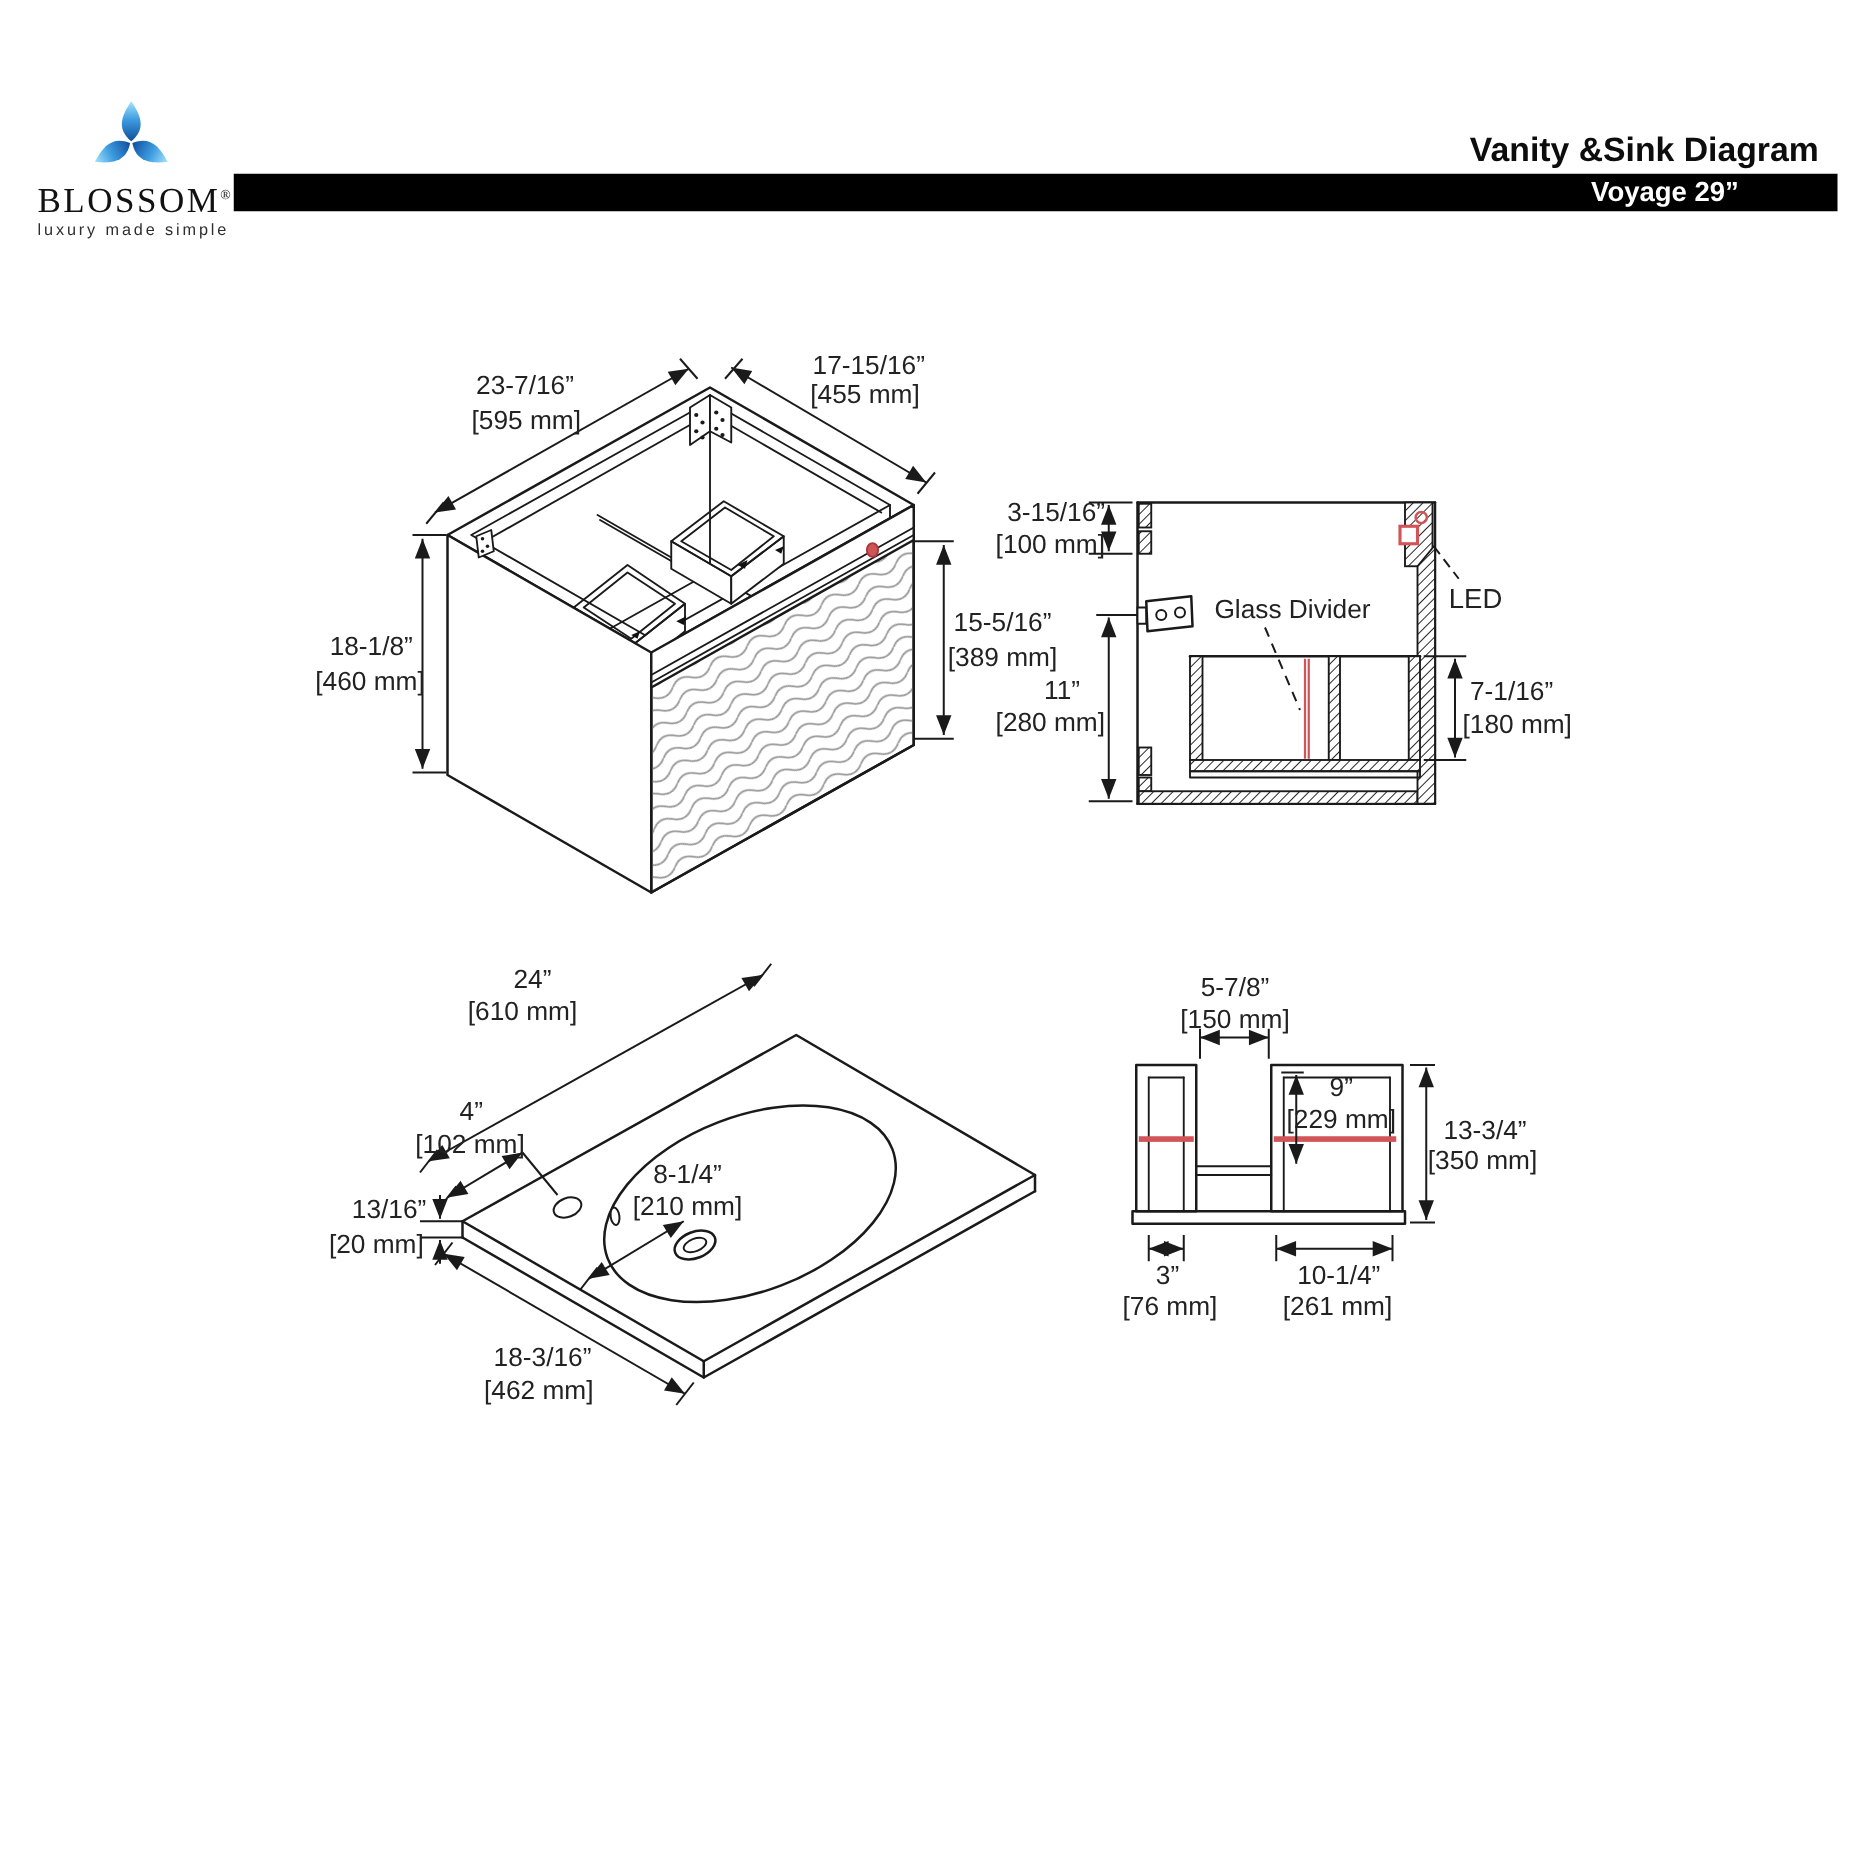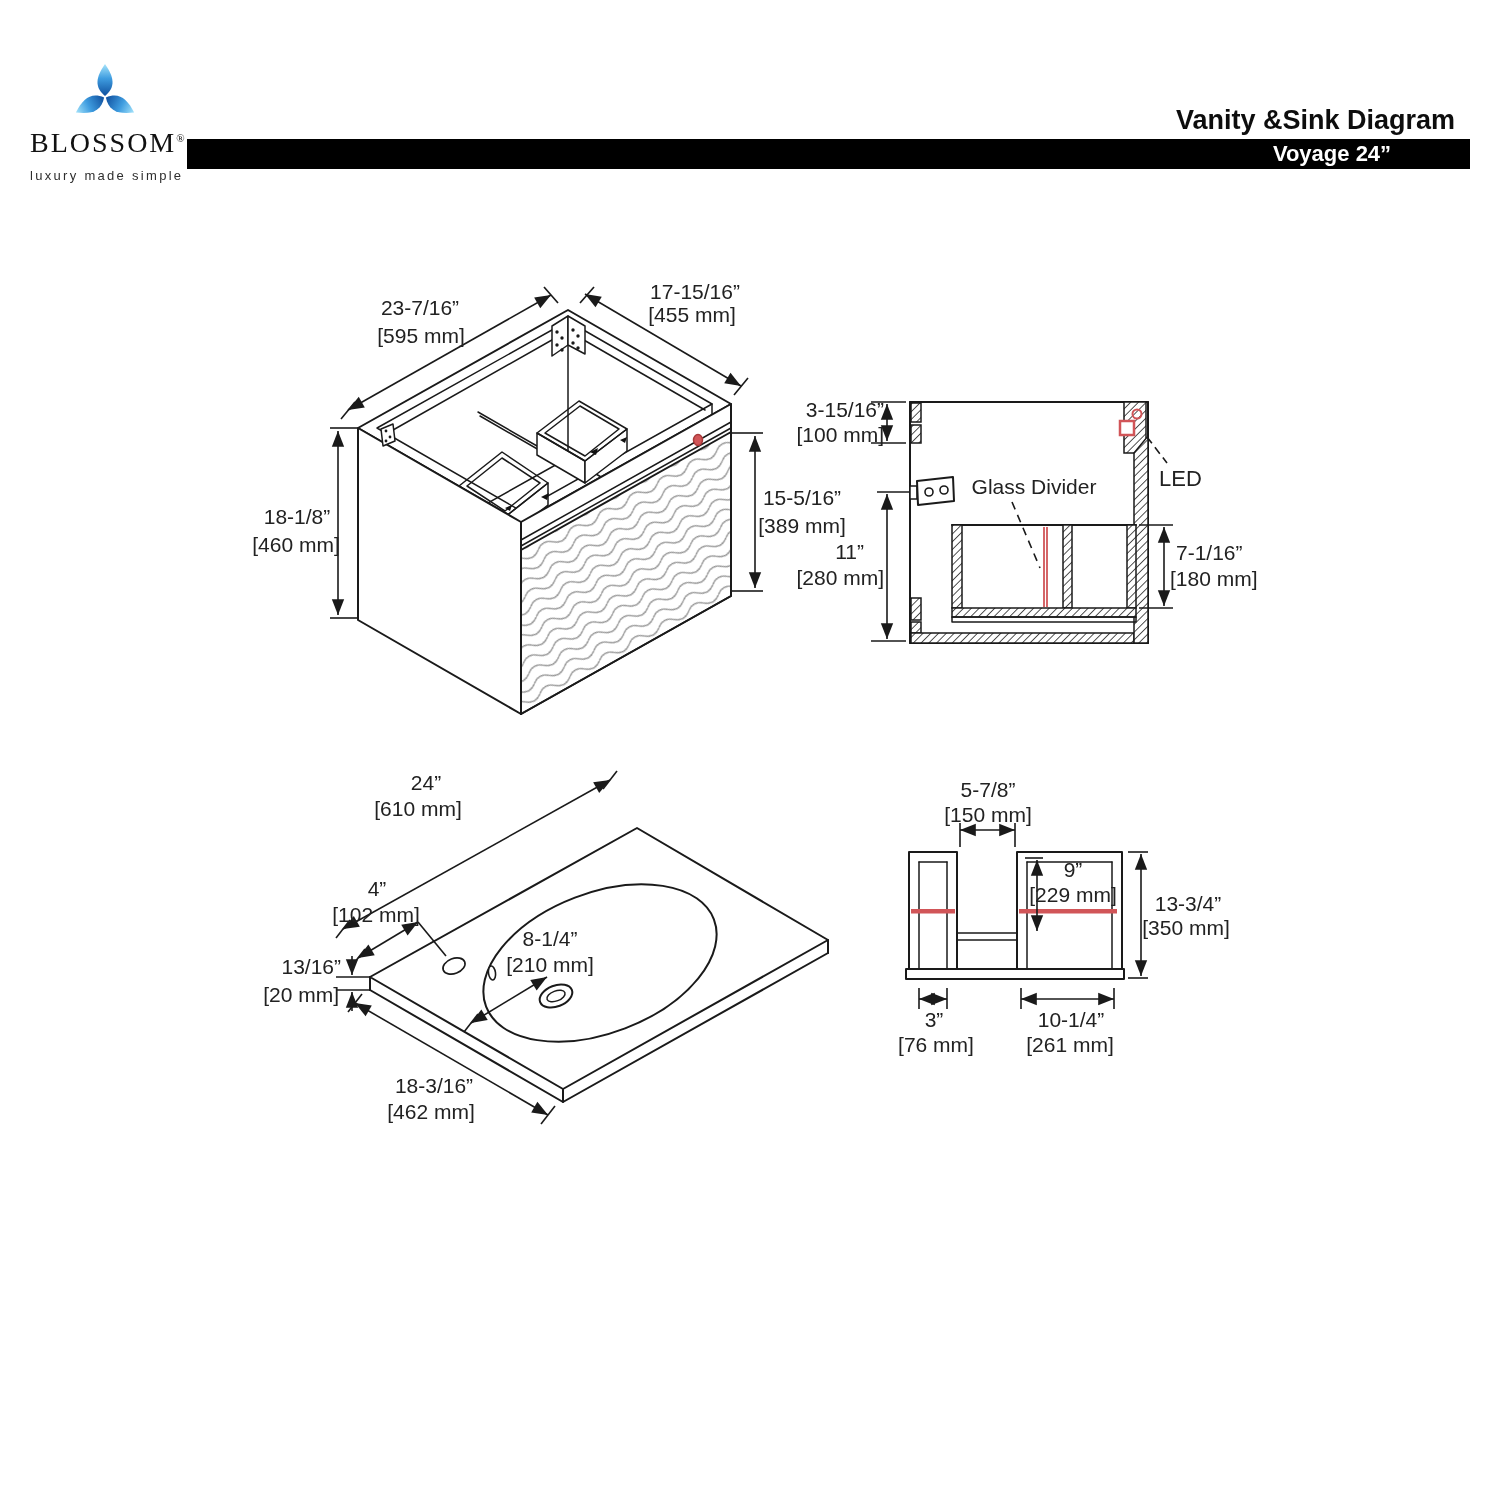--- a/index.html
+++ b/index.html
@@ -1,22 +1,22 @@
 <!DOCTYPE html>
 <html><head>
 <meta charset="utf-8">
 <style>
   html,body { margin:0; padding:0; background:#fff; }
   .page { position:relative; width:1500px; height:1500px; background:#fff; overflow:hidden;
           font-family:"Liberation Sans", sans-serif; }
-  .logo { position:absolute; left:30px; top:63px; width:150px; text-align:right; }
+  .logo { position:absolute; left:30px; top:80px; width:150px; text-align:right; }
   .logo .brand { font-family:"Liberation Serif", serif; font-size:28px; letter-spacing:2px;
                  color:#111; line-height:26px; white-space:nowrap; }
   .logo .brand sup { font-size:11px; vertical-align:super; }
-  .logo .tagline { font-size:13px; letter-spacing:2.3px; color:#2e2e2e; margin-top:12px; white-space:nowrap; }
+  .logo .tagline { font-size:13px; letter-spacing:2.3px; color:#2e2e2e; margin-top:2px; white-space:nowrap; }
   .doc-title { position:absolute; top:105px; right:45px; font-size:27px; font-weight:bold; color:#0d0d0d; }
   .black-bar { position:absolute; left:187px; top:139px; width:1283px; height:30px; background:#000; }
   .black-bar .model { position:absolute; left:1145px; transform:translateX(-50%); top:0;
                       color:#fff; font-size:22px; font-weight:bold; line-height:30px; white-space:nowrap; }
   svg.canvas { position:absolute; left:0; top:0; }
   .o  { fill:none; stroke:#1a1a1a; stroke-width:2; stroke-linejoin:round; stroke-linecap:round; }
   .of { fill:#fff;  stroke:#1a1a1a; stroke-width:2; stroke-linejoin:round; }
   .t1 { stroke-width:1.5; }
   .dl { fill:none; stroke:#1a1a1a; stroke-width:1.6; }
   .hx { fill:url(#hatch); stroke:#1a1a1a; stroke-width:1.5; }
@@ -44,21 +44,21 @@
         <path d="M0,-26 C9,-13 11,-3 0,6 C-11,-3 -9,-13 0,-26 Z" fill="url(#lg)" transform="rotate(-118) translate(0,-7)"></path>
         <path d="M0,-26 C9,-13 11,-3 0,6 C-11,-3 -9,-13 0,-26 Z" fill="url(#lg)" transform="rotate(118) translate(0,-7)"></path>
       </g>
     </svg>
     <div class="brand"><span>BLOSSOM</span><sup>®</sup></div>
     <div class="tagline">luxury made simple</div>
   </div>
 
   <div class="doc-title">Vanity &amp;Sink Diagram</div>
   <div class="black-bar">
-    <span class="model">Voyage 24”</span>
+    <span class="model">Voyage 29”</span>
   </div>
 
   <svg class="canvas" width="1500" height="1500" viewBox="0 0 1500 1500">
     <defs>
       <marker id="arr" viewBox="0 0 10 8" refX="9.5" refY="4" markerWidth="11" markerHeight="9" orient="auto-start-reverse">
         <path d="M0.5,0.5 L9.5,4 L0.5,7.5 Z" fill="#1a1a1a"></path>
       </marker>
       <pattern id="hatch" width="5.5" height="5.5" patternUnits="userSpaceOnUse" patternTransform="rotate(45)">
         <rect width="5.5" height="5.5" fill="#fff"></rect>
         <line x1="0" y1="0" x2="0" y2="5.5" stroke="#1a1a1a" stroke-width="1.5"></line>

